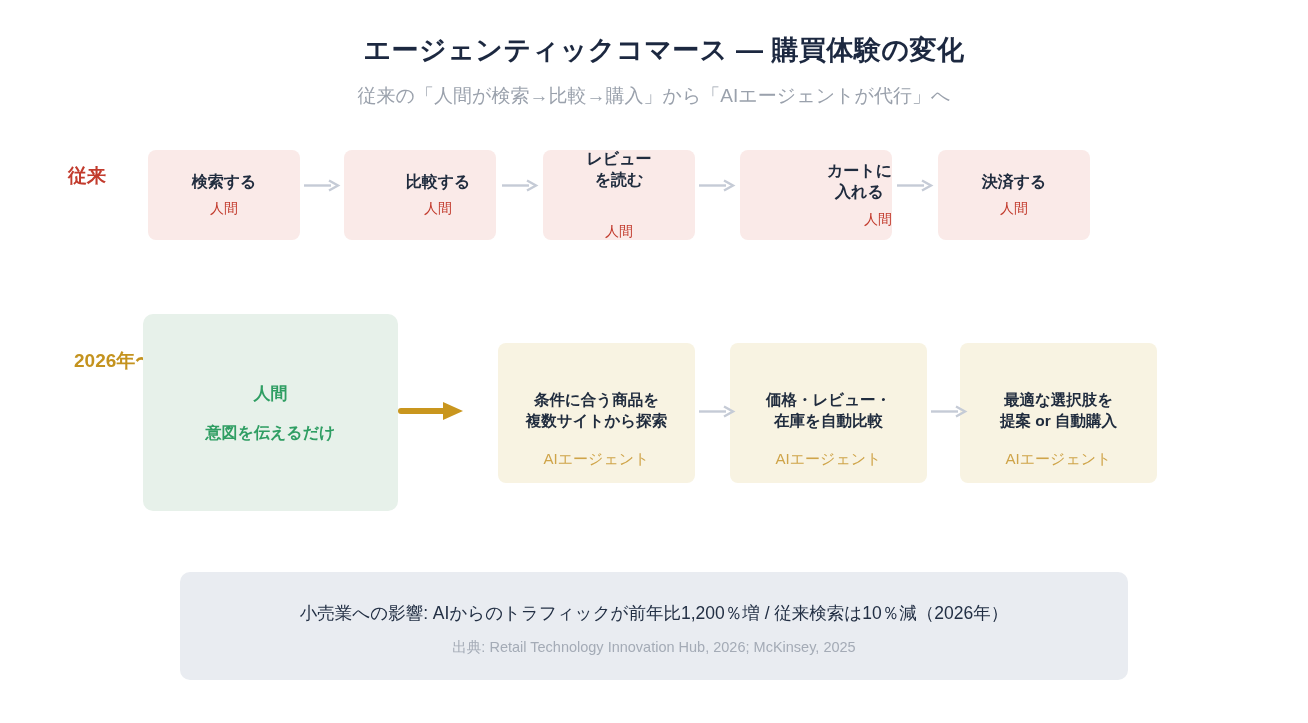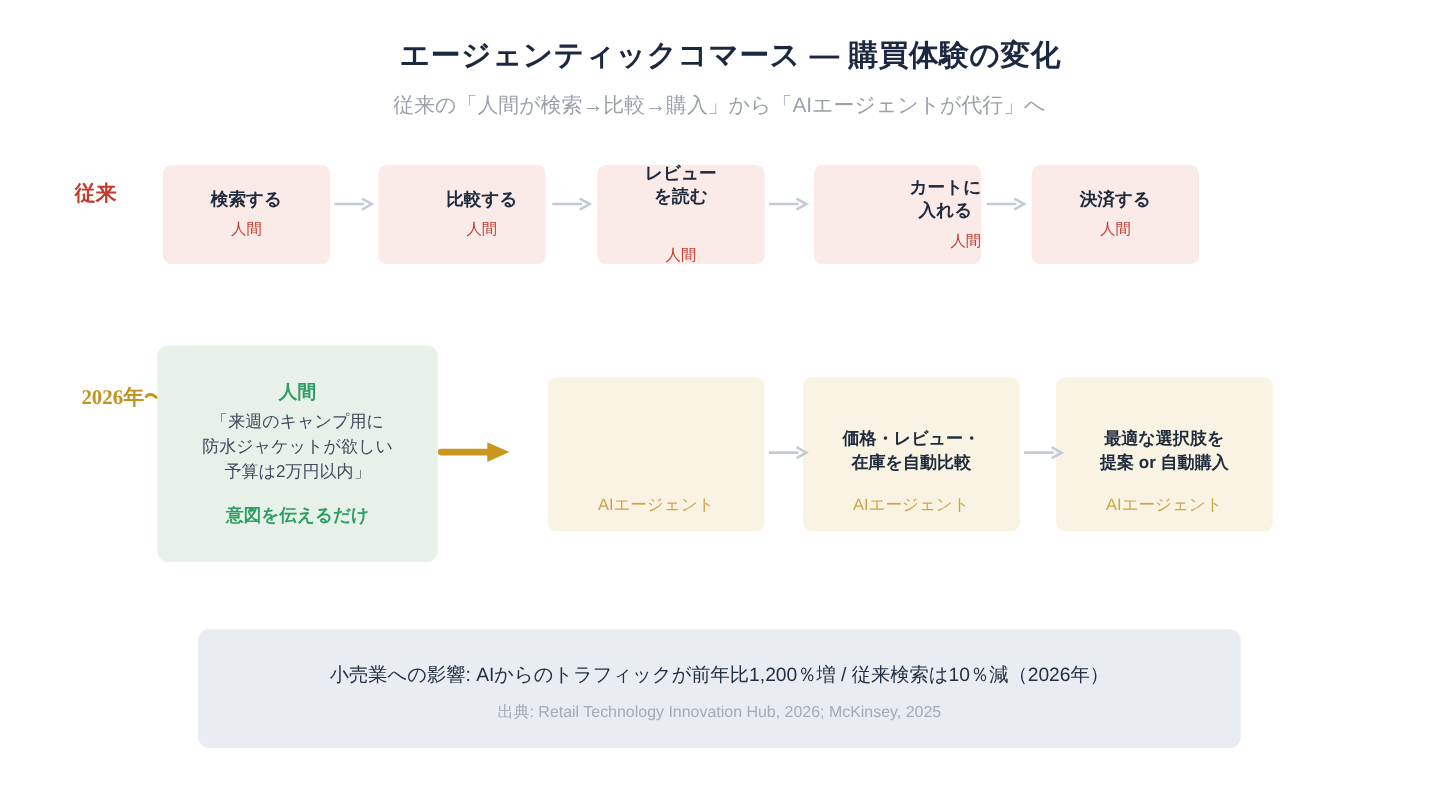--- a/index.html
+++ b/index.html
@@ -5,21 +5,21 @@
   * { margin:0; padding:0; box-sizing:border-box; }
   html,body { width:1308px; height:723px; background:#ffffff;
     font-family:"Liberation Sans","DejaVu Sans",sans-serif; }
   .canvas { position:relative; width:1308px; height:723px; overflow:hidden; }
 
   .title { position:absolute; top:32px; left:0; width:100%; text-align:center;
     font-size:27px; font-weight:bold; color:#1c2840; letter-spacing:0.5px;padding-left:20px; }
   .subtitle { position:absolute; top:83px; left:0; width:100%; text-align:center;
     font-size:19px; color:#9aa1ac; }
 
-  .row-label { position:absolute; font-size:19px; font-weight:bold;font-family:Liberation Serif, serif; }
+  .row-label { position:absolute; font-size:19px; font-weight:bold; }
   .label-legacy { left:68px; top:163px; color:#c23b2d; }
   .label-future { left:74px; top:348px; color:#c4931f; }
 
   .step-card { position:absolute; border-radius:8px; display:flex; flex-direction:column;
     align-items:center; justify-content:center; text-align:center; }
   .legacy-card { width:152px; height:90px; top:150px; background:#faeae8; }
   .legacy-title { font-size:16px; font-weight:bold; color:#202c3e; line-height:1.3;
     white-space:pre-line; }
   .actor-human { font-size:14px; color:#c23b2d; margin-top:8px; }
 
@@ -100,32 +100,31 @@
     </svg>
   <svg class="arrow a4" width="40" height="15" viewBox="0 0 40 15">
       <path d="M2 7.5 H29" stroke="#c5cbd6" stroke-width="2.4" fill="none"></path>
       <path d="M27 2.5 L36 7.5 L27 12.5" fill="none" stroke="#c5cbd6" stroke-width="2.4"></path>
     </svg>
 
   <div class="row-label label-future">2026年〜</div>
 
   <div class="human-card">
     <div class="human-heading">人間</div>
-    <div class="human-quote">「来週のキャンプ用に
-防水ジャケットが欲しい
-予算は2万円以内」</div>
     <div class="human-note">意図を伝えるだけ</div>
   </div>
 
   <svg class="arrow gold-arrow" width="68" height="22" viewBox="0 0 68 22">
       <path d="M3 11 H47" stroke="#c9961e" stroke-width="6" stroke-linecap="round" fill="none"></path>
       <path d="M45 2 L65 11 L45 20 Z" fill="#c9961e"></path>
     </svg>
 
   <div class="step-card agent-card ac1">
+    <div class="agent-title">条件に合う商品を
+複数サイトから探索</div>
     <div class="actor-agent">AIエージェント</div>
   </div>
   <div class="step-card agent-card ac2">
     <div class="agent-title">価格・レビュー・
 在庫を自動比較</div>
     <div class="actor-agent">AIエージェント</div>
   </div>
   <div class="step-card agent-card ac3">
     <div class="agent-title">最適な選択肢を
 提案 or 自動購入</div>

